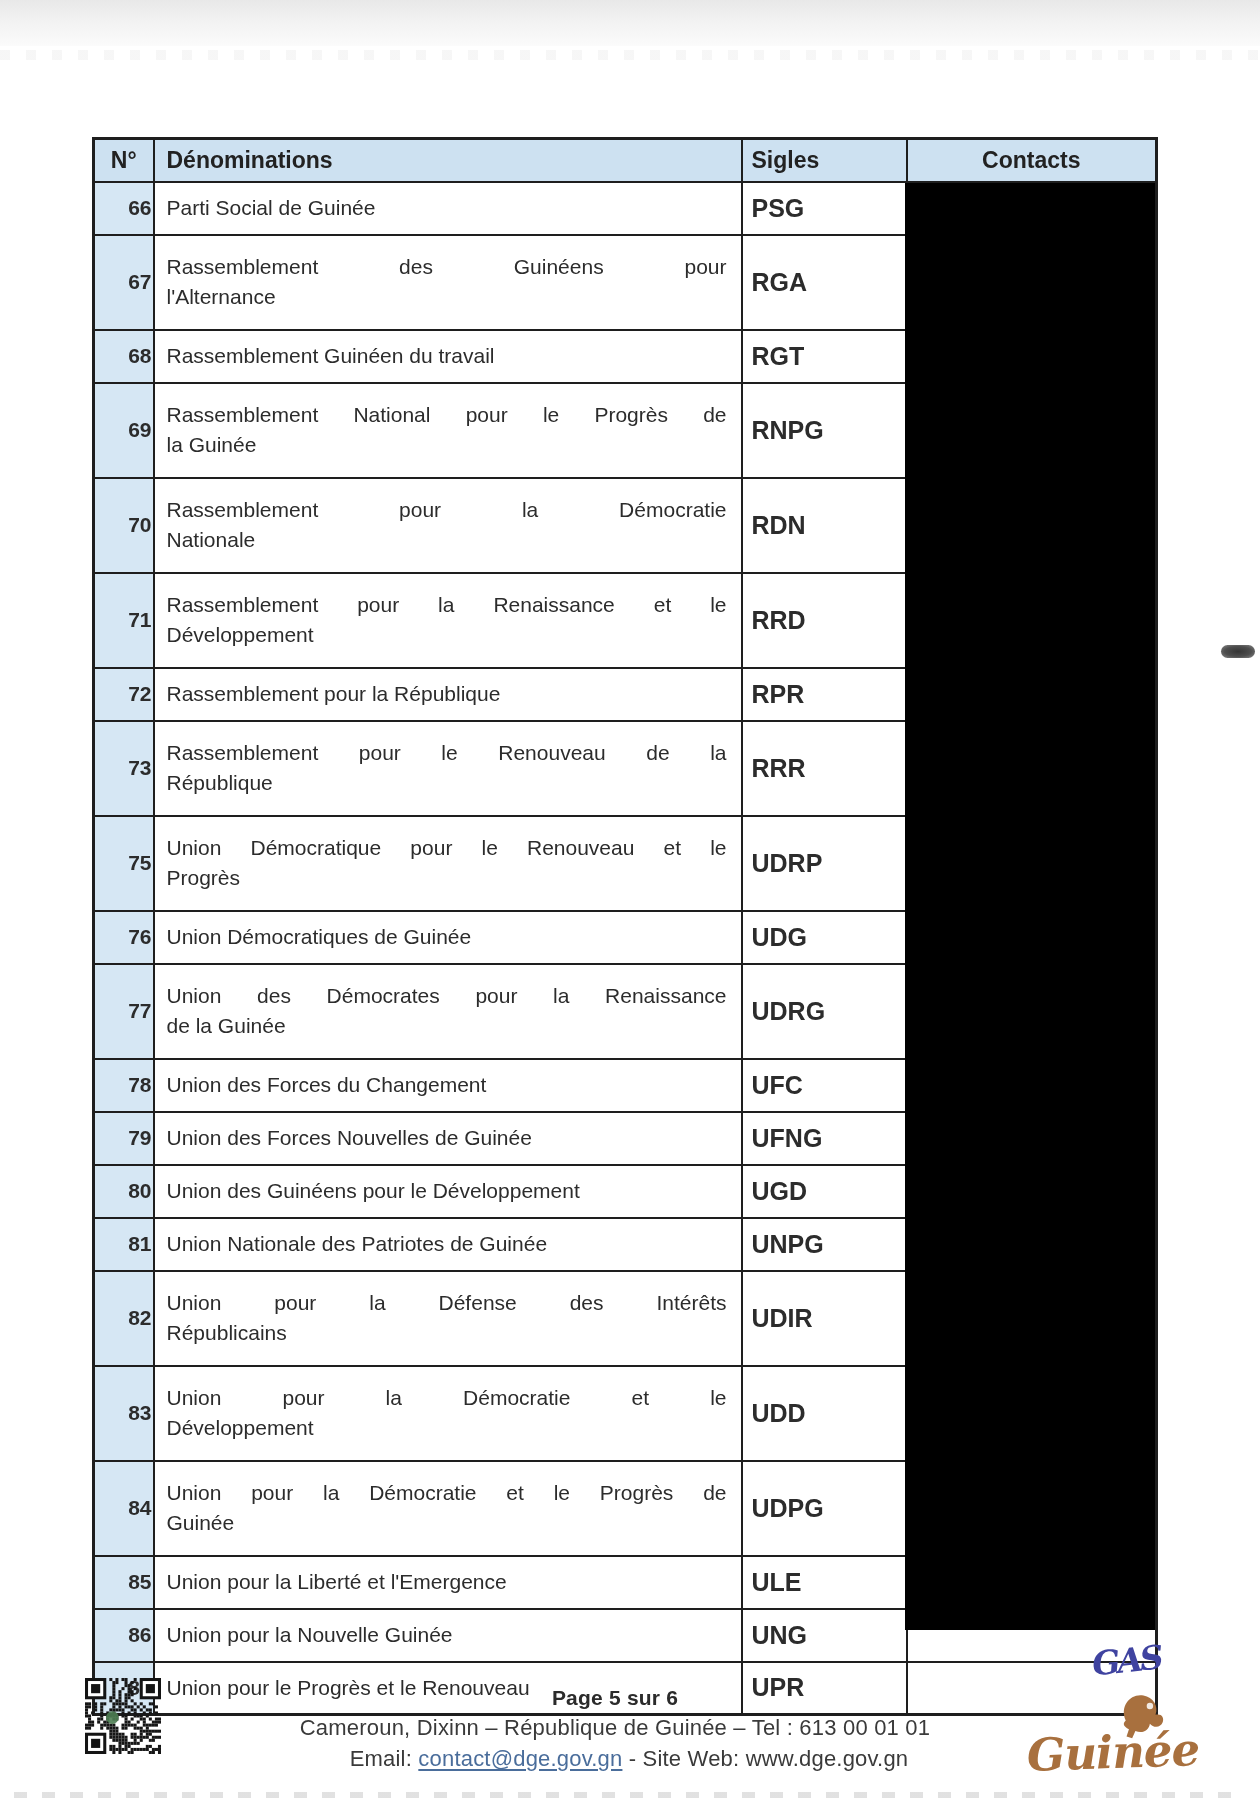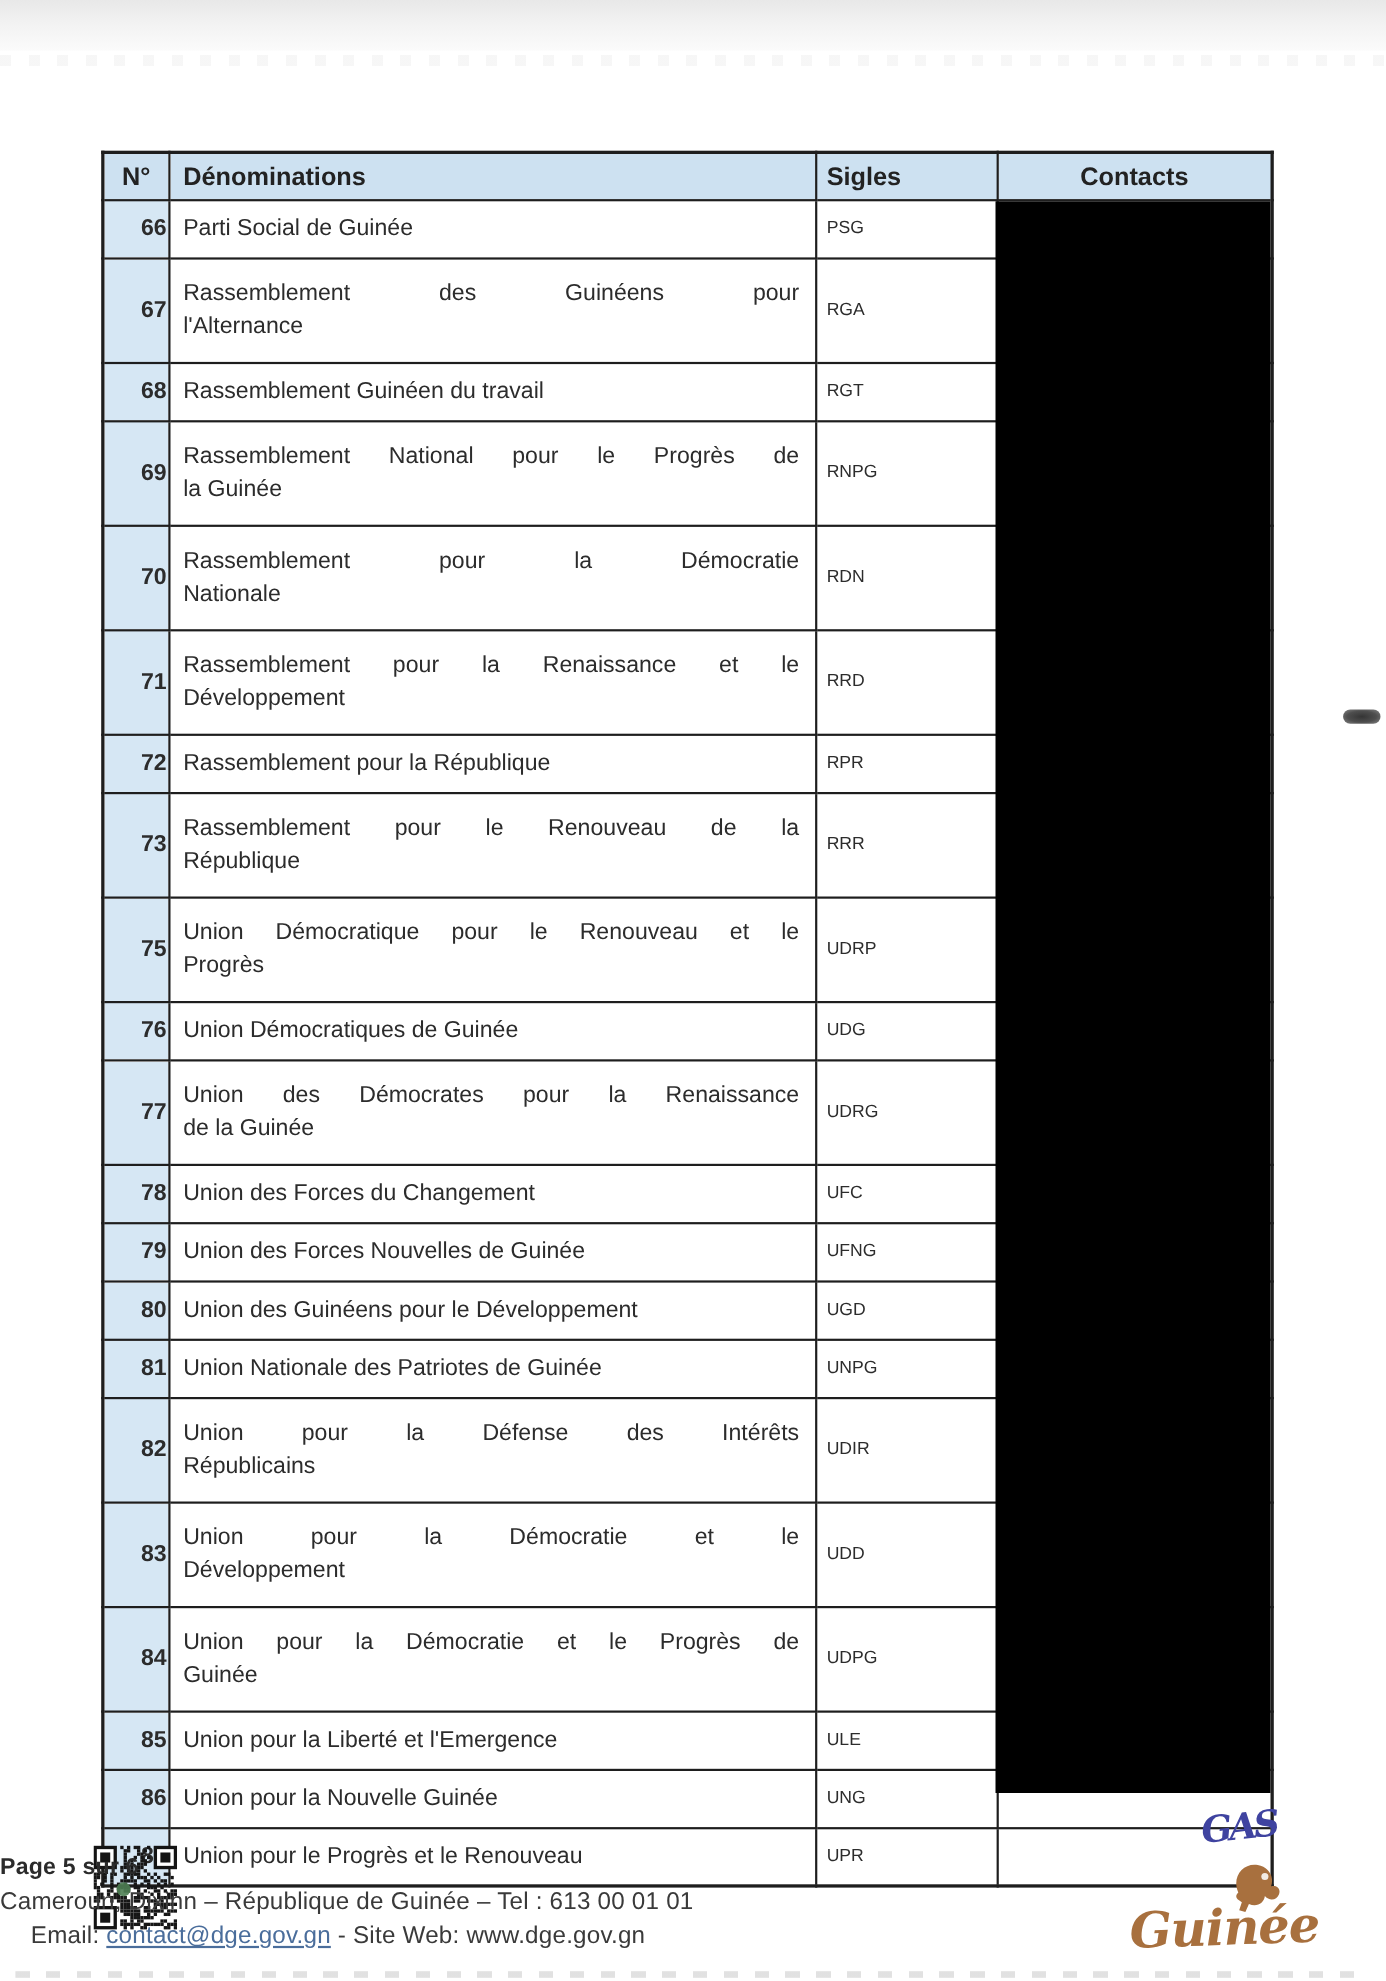--- a/index.html
+++ b/index.html
@@ -40,31 +40,31 @@
   th.c-num{text-align:center;}
   th.c-name{text-align:left;padding-left:12px;}
   th.c-sigle{text-align:left;padding-left:9px;}
   th.c-contact{text-align:center;}
   tr.h1{height:53px;}
   tr.h2{height:95px;}
   td.c-num{background:var(--numcell-bg);text-align:right;font-weight:700;font-size:21px;}
   td.c-name{padding:2px 14px 2px 12px;font-size:21px;color:var(--ink);}
   td.c-name .nline{line-height:1.42;}
   td.c-name .jline{text-align:justify;text-align-last:justify;}
-  td.c-sigle{font-weight:400;font-size:16px;padding-left:9px;}
+  td.c-sigle{font-weight:700;font-size:25px;padding-left:9px;}
   td.c-contact{background:#ffffff;}
   .redaction{position:absolute;left:905px;top:183px;width:250px;height:1447px;background:var(--redaction);}
 
   
   .signature{position:absolute;left:1092px;top:1641px;
     font-family:"DejaVu Serif", serif;font-style:italic;font-weight:700;font-size:33px;
     color:var(--sig);transform:rotate(-6deg);letter-spacing:-3px;}
   .qr{position:absolute;left:85px;top:1674px;width:76px;height:84px;}
   .qr svg{width:100%;height:100%;display:block;}
-  .footer-text{position:absolute;left:0;top:1686px;width:1230px;}
+  .footer-text{position:absolute;left:0;top:1686px;width:1230px;text-align:center;}
   .page-line{font-size:21px;font-weight:700;color:#2b2b2b;letter-spacing:.2px;}
   .addr{font-size:22px;color:#3a3a3a;margin-top:5px;letter-spacing:.2px;}
   .contact-line{font-size:22px;color:#3a3a3a;margin-top:5px;letter-spacing:.2px;margin-left:28px;}
   .email{color:var(--link);text-decoration:underline;text-underline-offset:3px;cursor:pointer;}
   .logo{position:absolute;left:1018px;top:1688px;width:190px;height:105px;}
   .logo .elephant{position:absolute;left:90px;top:0;width:58px;height:52px;}
   .logo .logo-text{position:absolute;left:0;top:38px;width:190px;text-align:center;
     font-family:"DejaVu Serif", serif;font-style:italic;font-weight:700;font-size:45px;
     color:var(--brown);transform:rotate(-2deg);letter-spacing:-1px;}
 </style>

